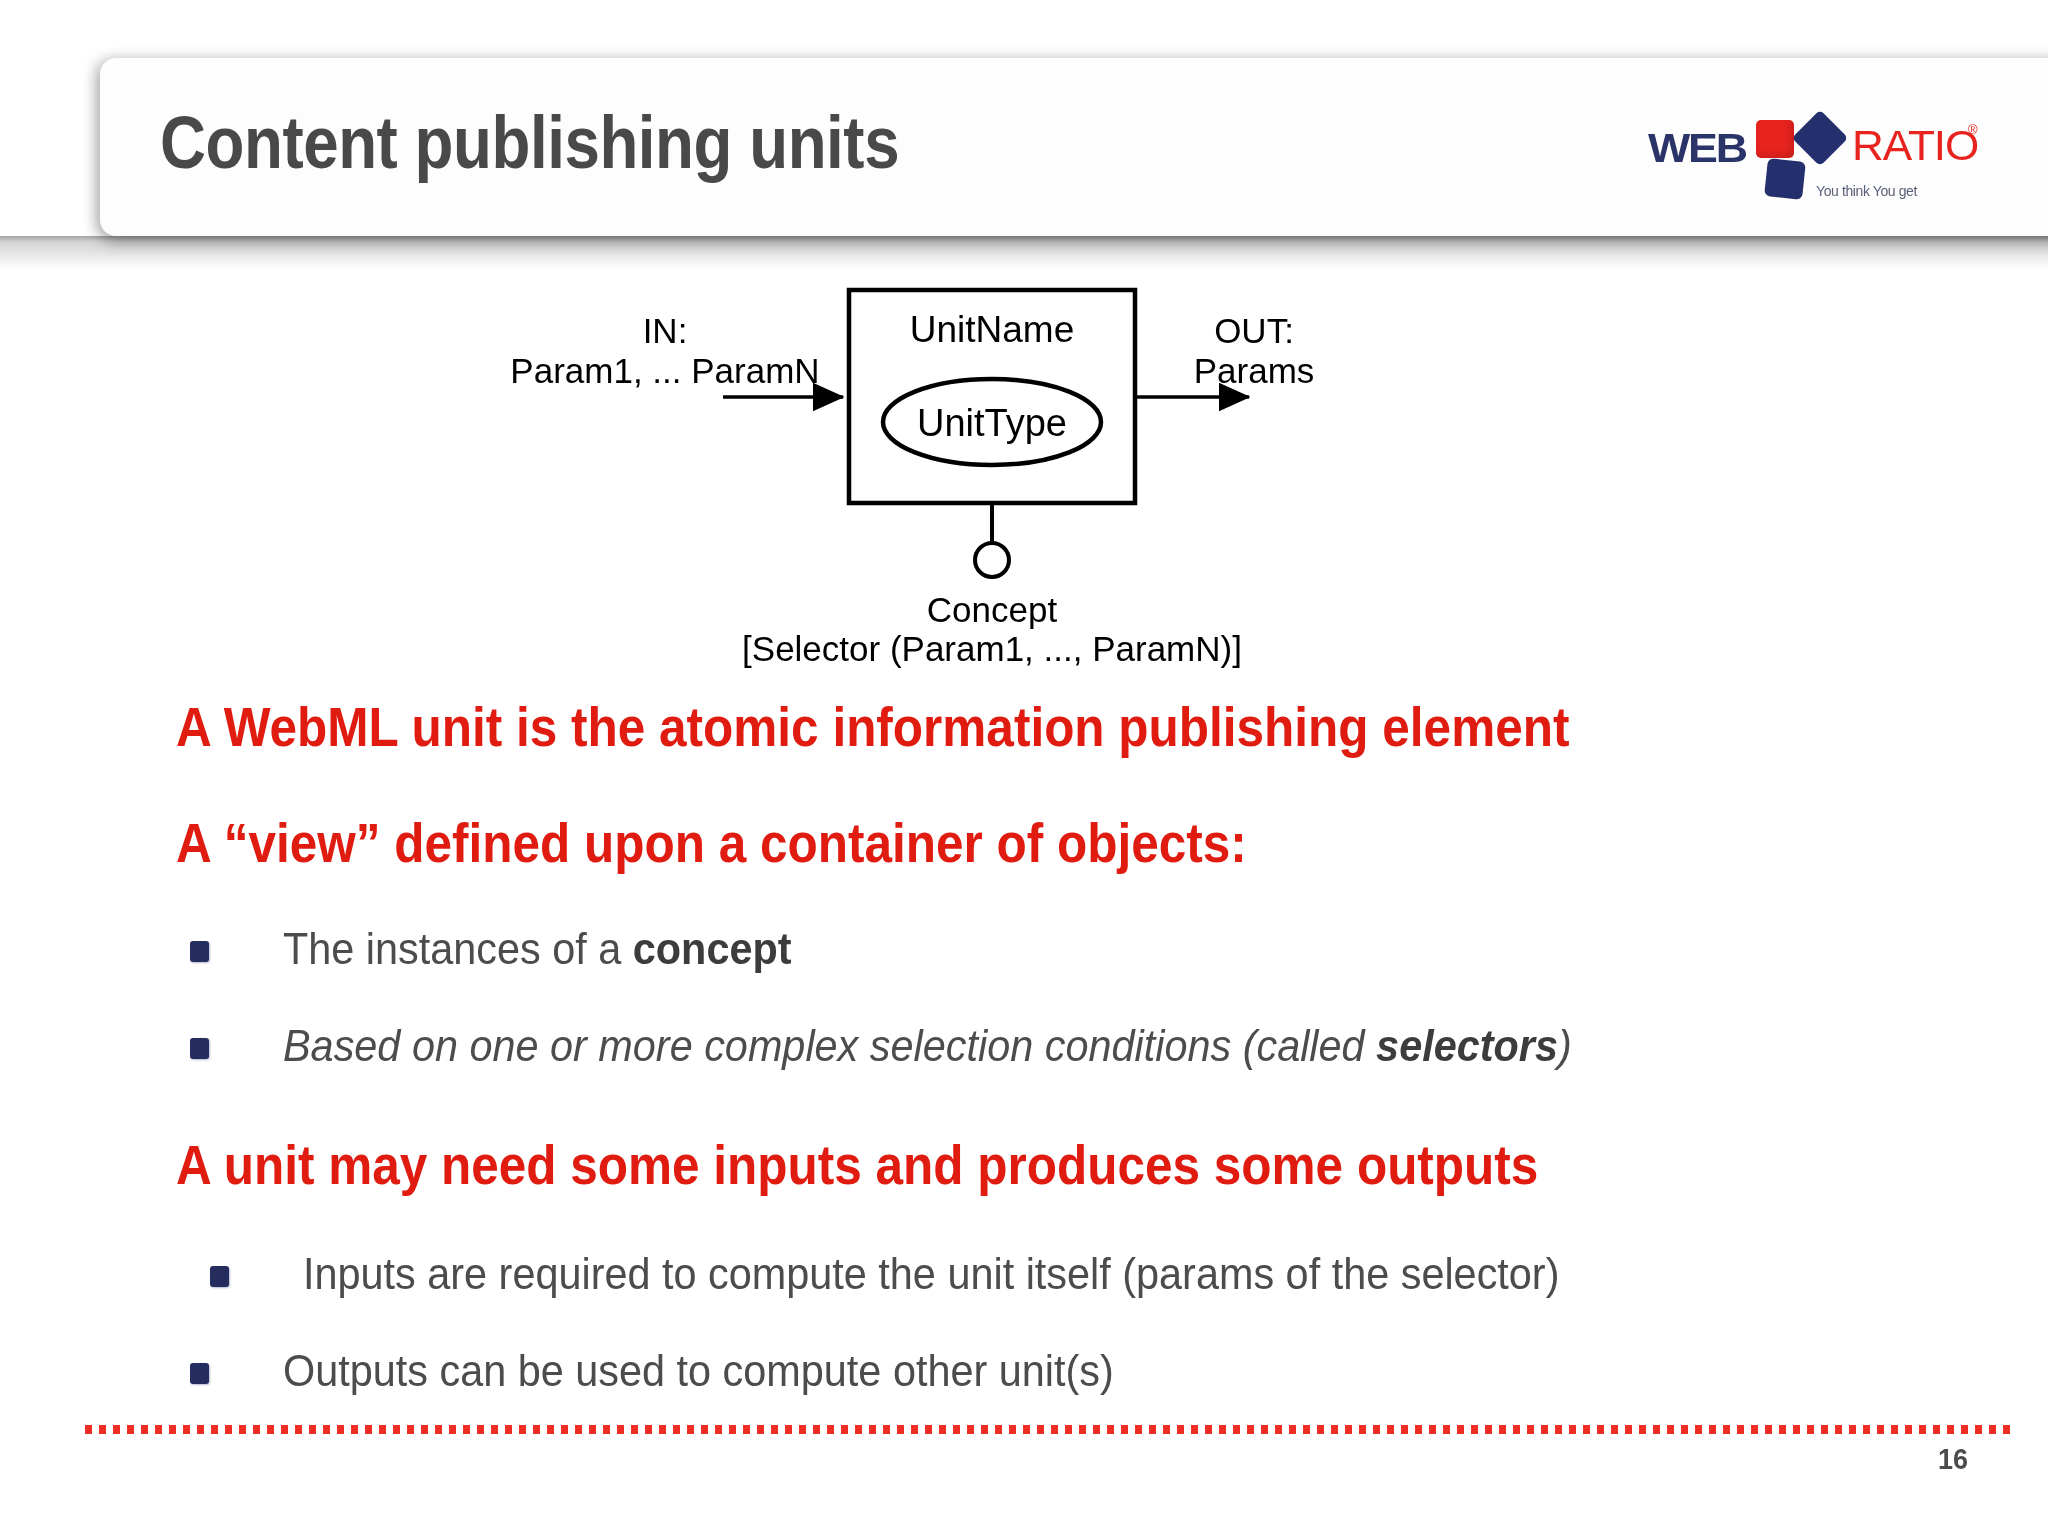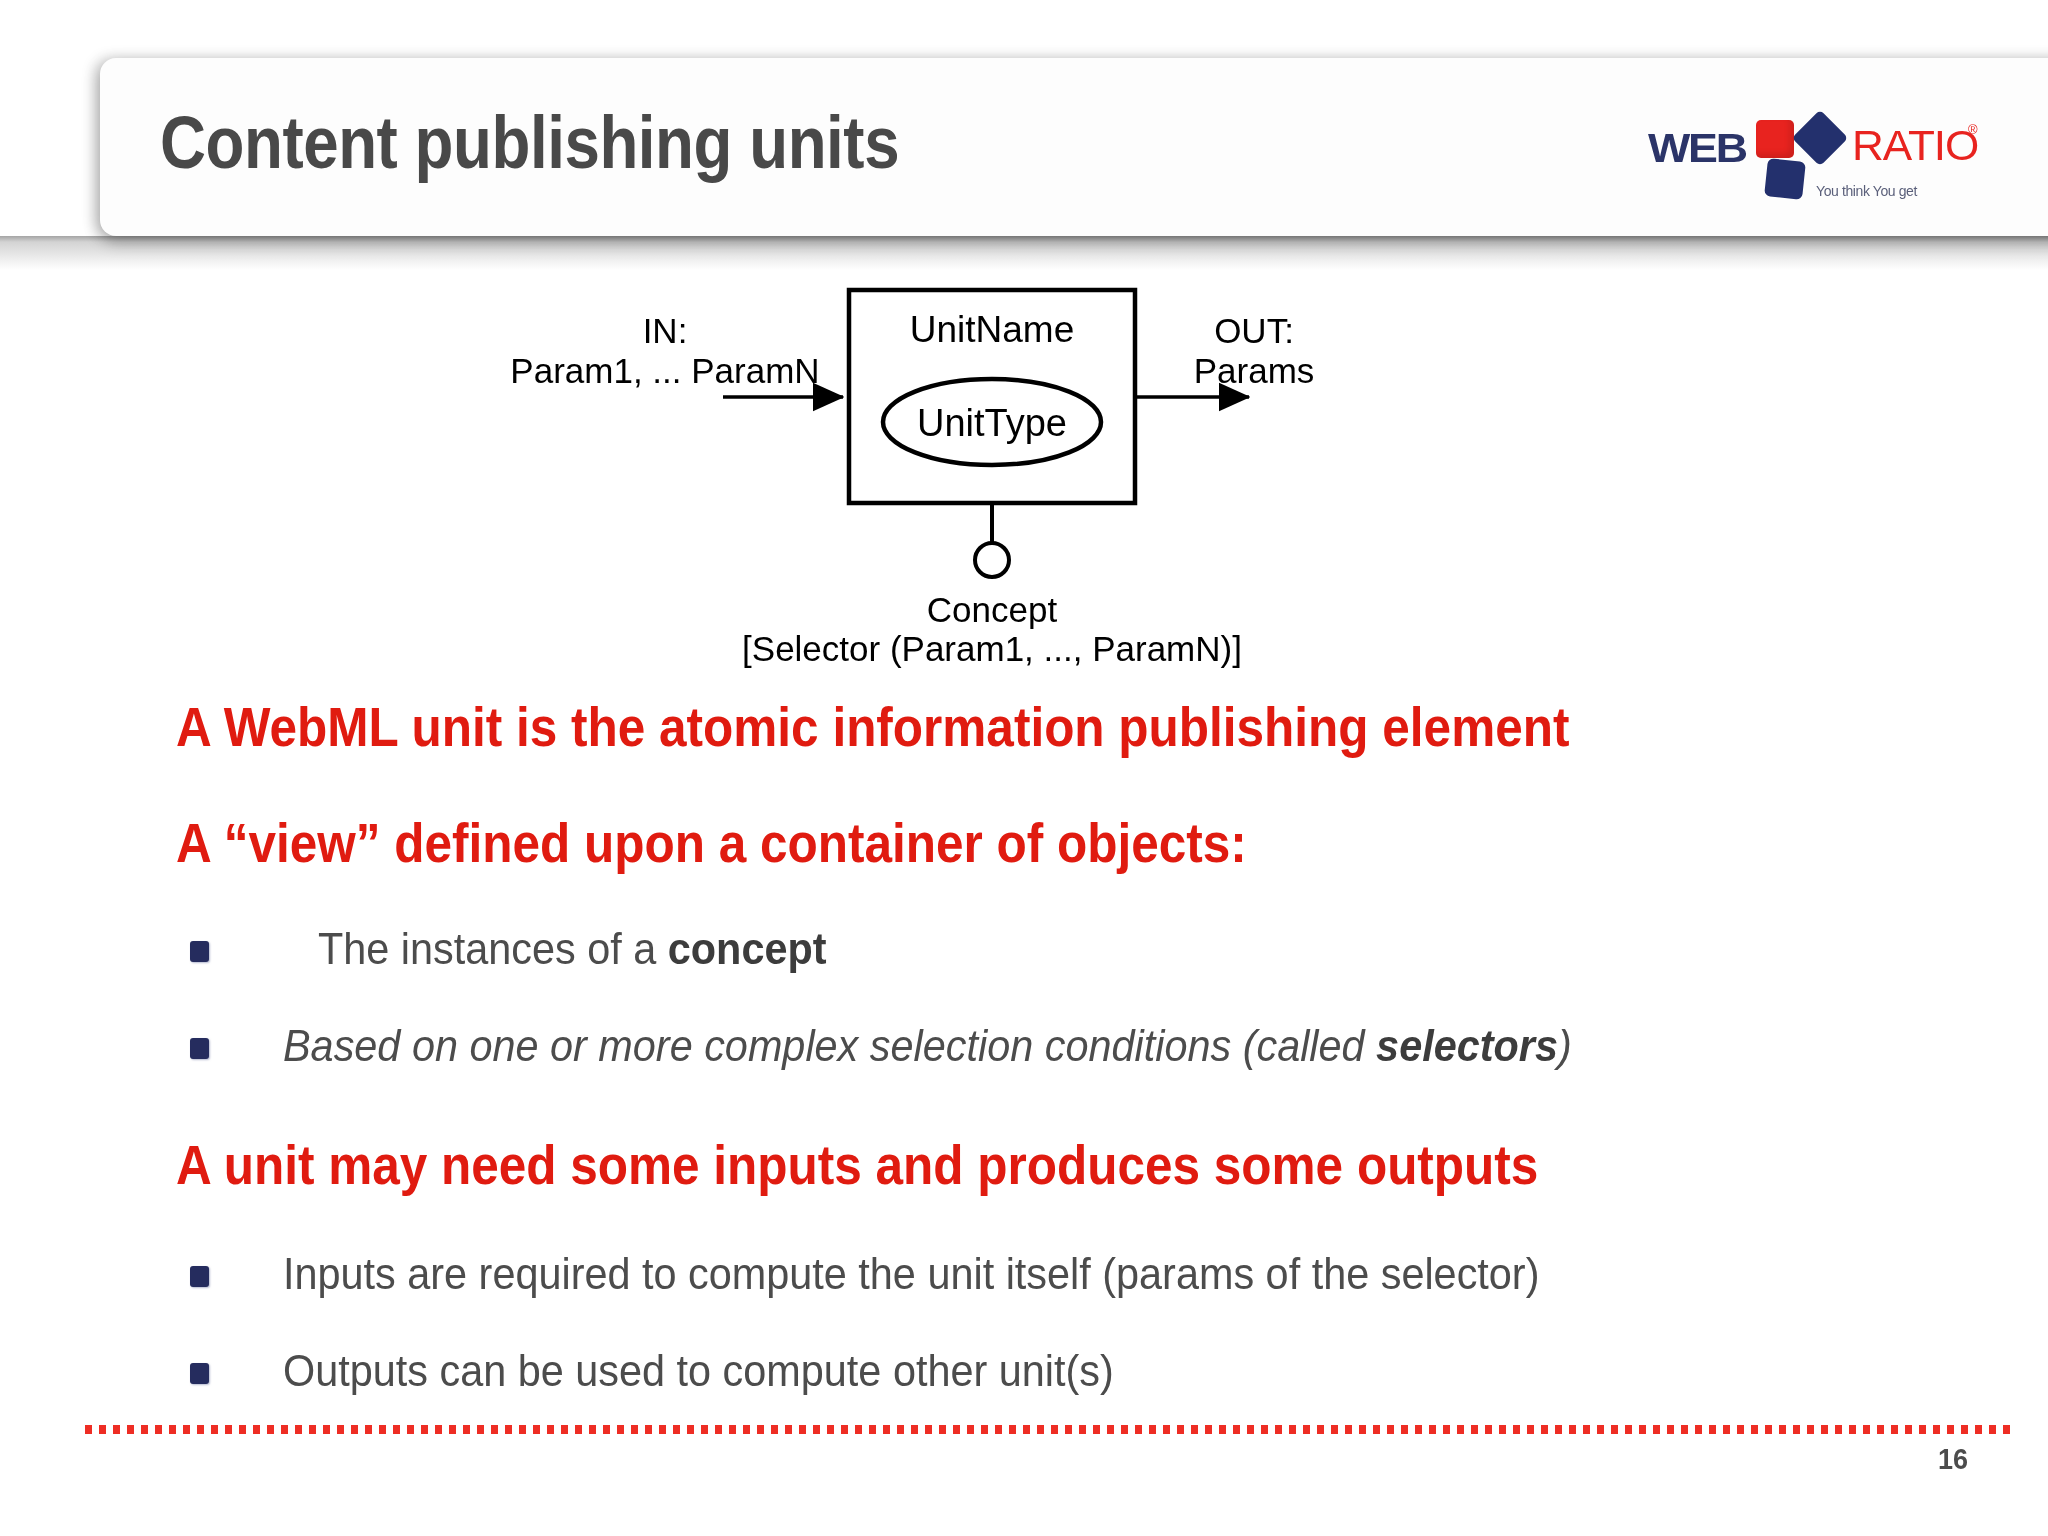--- a/index.html
+++ b/index.html
@@ -265,33 +265,33 @@
   <text x="992" y="622" font-size="35" text-anchor="middle">Concept</text>
   <text x="992" y="661" font-size="35" text-anchor="middle">[Selector (Param1, ..., ParamN)]</text>
 </svg>
 
 <div class="content">
 
   <div class="red-head" style="top:700px;">A WebML unit is the atomic information publishing element</div>
 
   <div class="red-head" style="top:816px;">A “view” defined upon a container of objects:</div>
 
-  <div class="bullet-row" style="top:925px;gap:35px;">
+  <div class="bullet-row" style="top:925px;">
     <span class="bullet-marker"></span>
     <span class="bullet-text"><span>The instances of a </span><b>concept</b><span></span></span>
   </div>
 
   <div class="bullet-row" style="top:1022px;font-style:italic;">
     <span class="bullet-marker"></span>
     <span class="bullet-text"><span>Based on one or more complex selection conditions (called </span><b>selectors</b><span>)</span></span>
   </div>
 
   <div class="red-head" style="top:1138px;">A unit may need some inputs and produces some outputs</div>
 
-  <div class="bullet-row" style="top:1250px;">
+  <div class="bullet-row" style="top:1250px;margin-left:20px;">
     <span class="bullet-marker"></span>
     <span class="bullet-text"><span>Inputs are required to compute the unit itself (params of the selector)</span><b></b><span></span></span>
   </div>
 
   <div class="bullet-row" style="top:1347px;">
     <span class="bullet-marker"></span>
     <span class="bullet-text"><span>Outputs can be used to compute other unit(s)</span><b></b><span></span></span>
   </div>
 
 </div>

